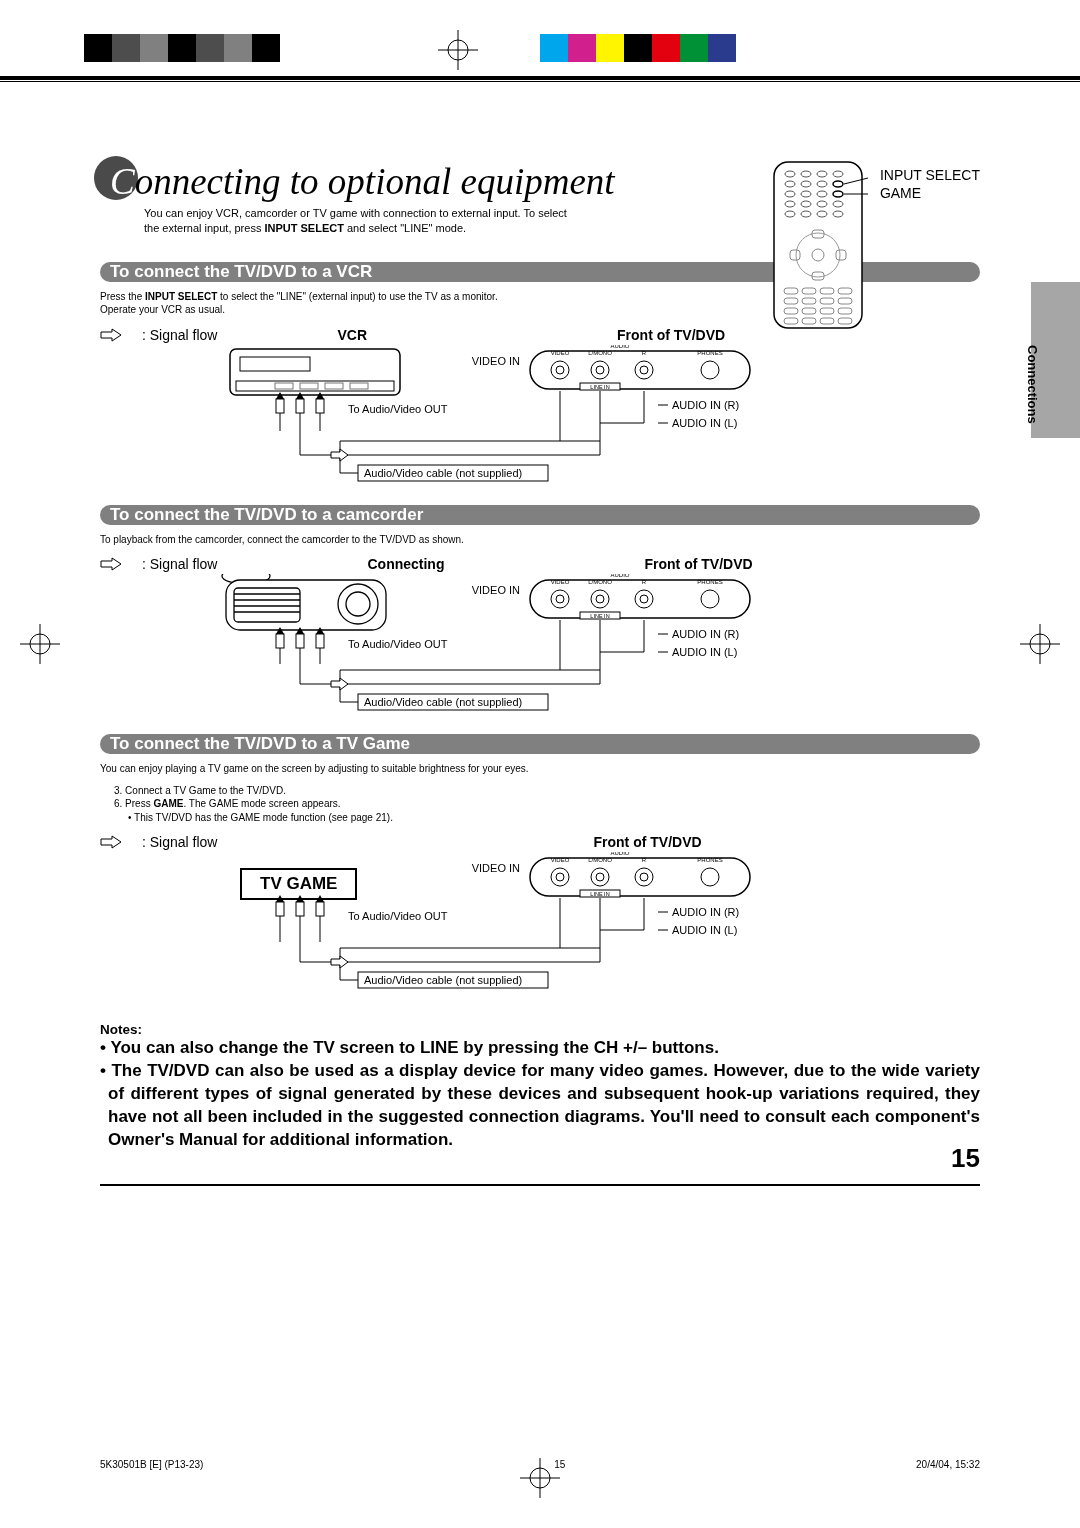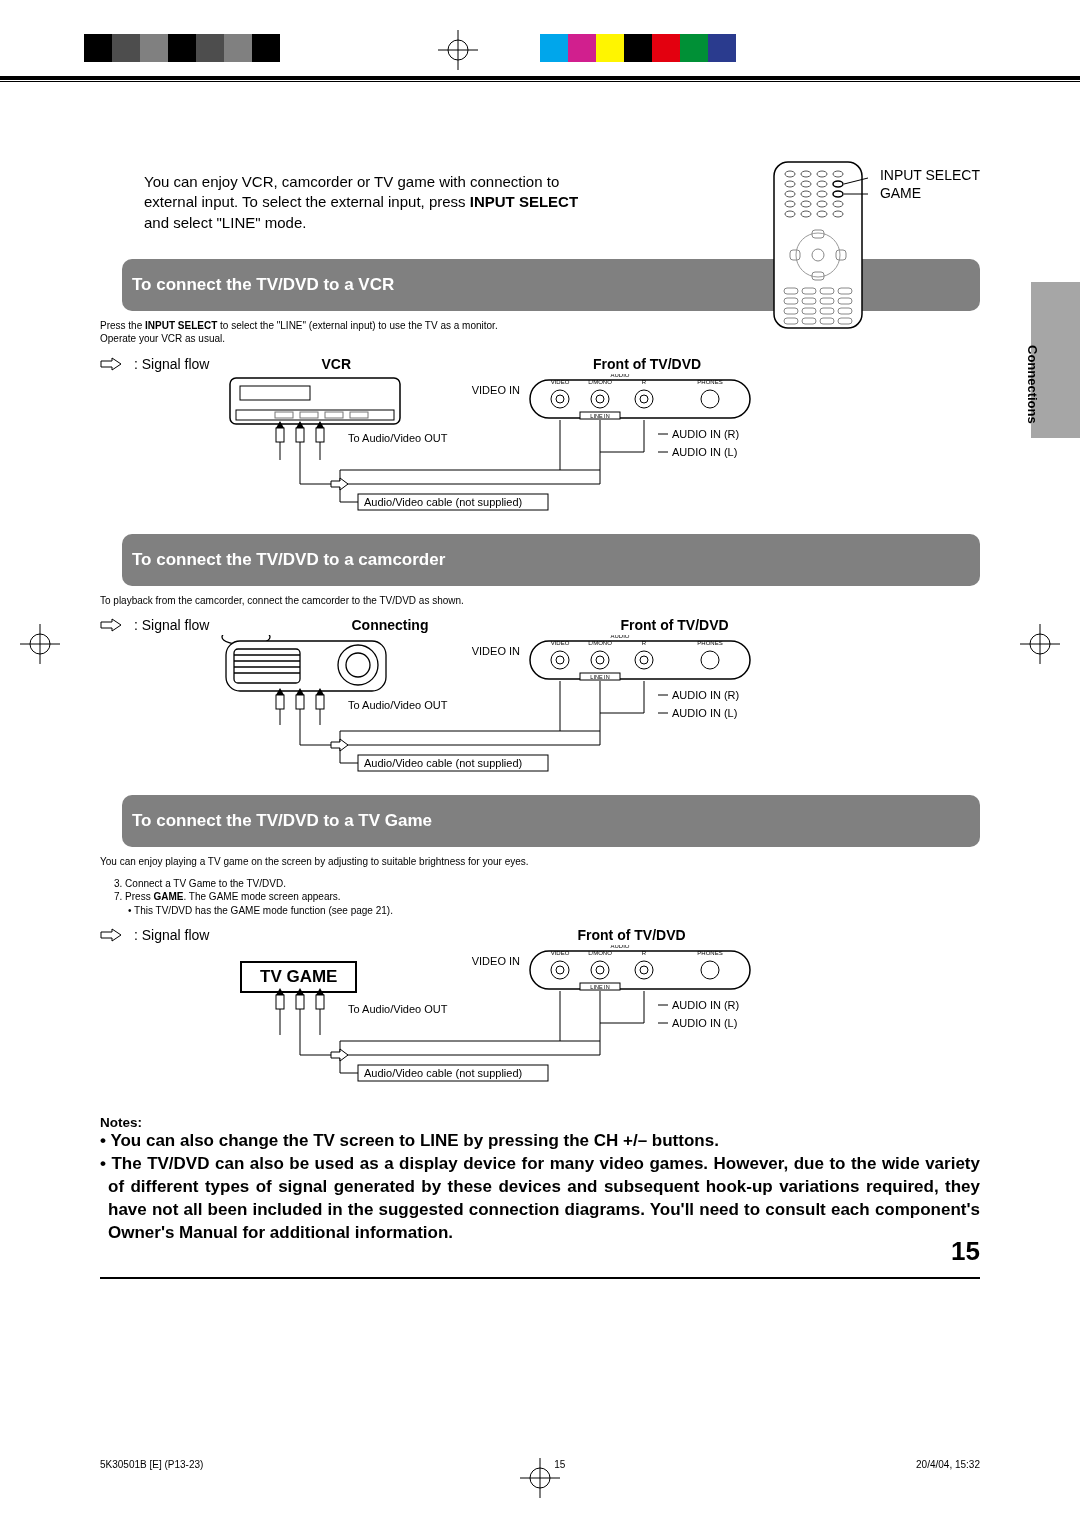--- a/index.html
+++ b/index.html
@@ -48,24 +48,24 @@
   .title-row { position: relative; height: 40px; }
   .title-circle {
     position: absolute; left: -6px; top: -4px;
     width: 44px; height: 44px; border-radius: 50%;
     background: #4a4a4a;
     z-index: 0;
   }
   .title-text { position: absolute; left: 10px; top: 0; z-index: 1; color: #000; }
   .title-text::first-letter { color: #fff; }
   .intro {
-    font-size: 15px;
+    font-size: 11px;
     line-height: 1.35;
     margin-left: 44px;
-    margin-top: 12px;
+    margin-top: 6px;
     width: 440px;
   }
   .remote-block {
     position: absolute; top: 0; right: 0;
     display: flex; align-items: flex-start; gap: 12px;
   }
   .remote-svg { width: 100px; height: 170px; }
   .remote-labels { font-size: 14px; margin-top: 6px; line-height: 1.3; }
 
   .vtab {
@@ -75,27 +75,26 @@
     font-size: 13px;
     font-weight: bold;
     writing-mode: vertical-rl;
   }
 
   .section-head {
     background: #808080;
     color: #fff;
     font-weight: bold;
     font-size: 17px;
-    padding: 16px 10px;
+    padding: 0 10px;
     border-radius: 10px;
     margin-top: 26px;
-    margin-left: 22px;
   }
   .body-text { font-size: 10px; margin-top: 8px; line-height: 1.35; }
-  .sig-row { display: flex; align-items: center; gap: 12px; margin-top: 10px; font-size: 14px; }
+  .sig-row { display: flex; align-items: center; gap: 20px; margin-top: 10px; font-size: 14px; }
   .sig-arrow { width: 22px; height: 14px; }
 
   .diagram { margin-top: 2px; height: 150px; position: relative; }
   .diagram svg { position: absolute; left: 0; top: 0; }
 
   .notes-head { font-weight: bold; font-size: 13.5px; margin-top: 10px; }
   .notes-list { font-size: 17px; line-height: 1.35; text-align: justify; font-weight: bold; }
   .notes-list li { list-style: none; text-indent: -8px; padding-left: 8px; }
   .notes-list li::before { content: "• "; }
 
@@ -173,20 +172,24 @@
 <div class="mid-reg-right reg-mark">
   <svg viewBox="0 0 40 40">
       <circle cx="20" cy="20" r="10" fill="none" stroke="#000"></circle>
       <line x1="20" y1="0" x2="20" y2="40" stroke="#000"></line>
       <line x1="0" y1="20" x2="40" y2="20" stroke="#000"></line>
     </svg>
 </div>
 
 <div class="page">
 
+  <div class="title-row">
+    <div class="title-circle"></div>
+    <div class="title-italic title-text">Connecting to optional equipment</div>
+  </div>
   <div class="intro">
     <span>You can enjoy VCR, camcorder or TV game with connection to external input. To select the external input, press </span><b>INPUT SELECT</b><span> and select "LINE" mode.</span>
   </div>
 
   <div class="remote-block">
     <svg class="remote-svg" viewBox="0 0 100 170">
       <rect x="6" y="2" width="88" height="166" rx="14" fill="#fff" stroke="#000" stroke-width="1.5"></rect>
 
       <g fill="none" stroke="#555" stroke-width="1">
         <ellipse cx="22" cy="14" rx="5" ry="3"></ellipse>
@@ -383,21 +386,21 @@
         </g>
       <rect x="258" y="120" width="190" height="16" fill="#fff" stroke="#000"></rect>
       <text x="264" y="132" font-size="11">Audio/Video cable (not supplied)</text>
     </svg>
   </div>
 
   <div class="section-head" style="margin-top:10px">To connect the TV/DVD to a TV Game</div>
   <div class="body-text">You can enjoy playing a TV game on the screen by adjusting to suitable brightness for your eyes.</div>
   <div class="body-text" style="margin-left:14px">
     <div>3. Connect a TV Game to the TV/DVD.</div>
-    <div><span>7. Press </span><b>GAME</b><span>. The GAME mode screen appears.</span></div>
+    <div><span>6. Press </span><b>GAME</b><span>. The GAME mode screen appears.</span></div>
     <div style="margin-left:14px">• This TV/DVD has the GAME mode function (see page 21).</div>
   </div>
   <div class="sig-row">
     <svg class="sig-arrow" viewBox="0 0 22 14">
         <path d="M1 4 H12 V1 L21 7 L12 13 V10 H1 Z" fill="#fff" stroke="#000"></path>
       </svg>
     <span>: Signal flow</span>
     <b style="margin-left:356px">Front of TV/DVD</b>
   </div>
   <div class="diagram" style="height:160px">

